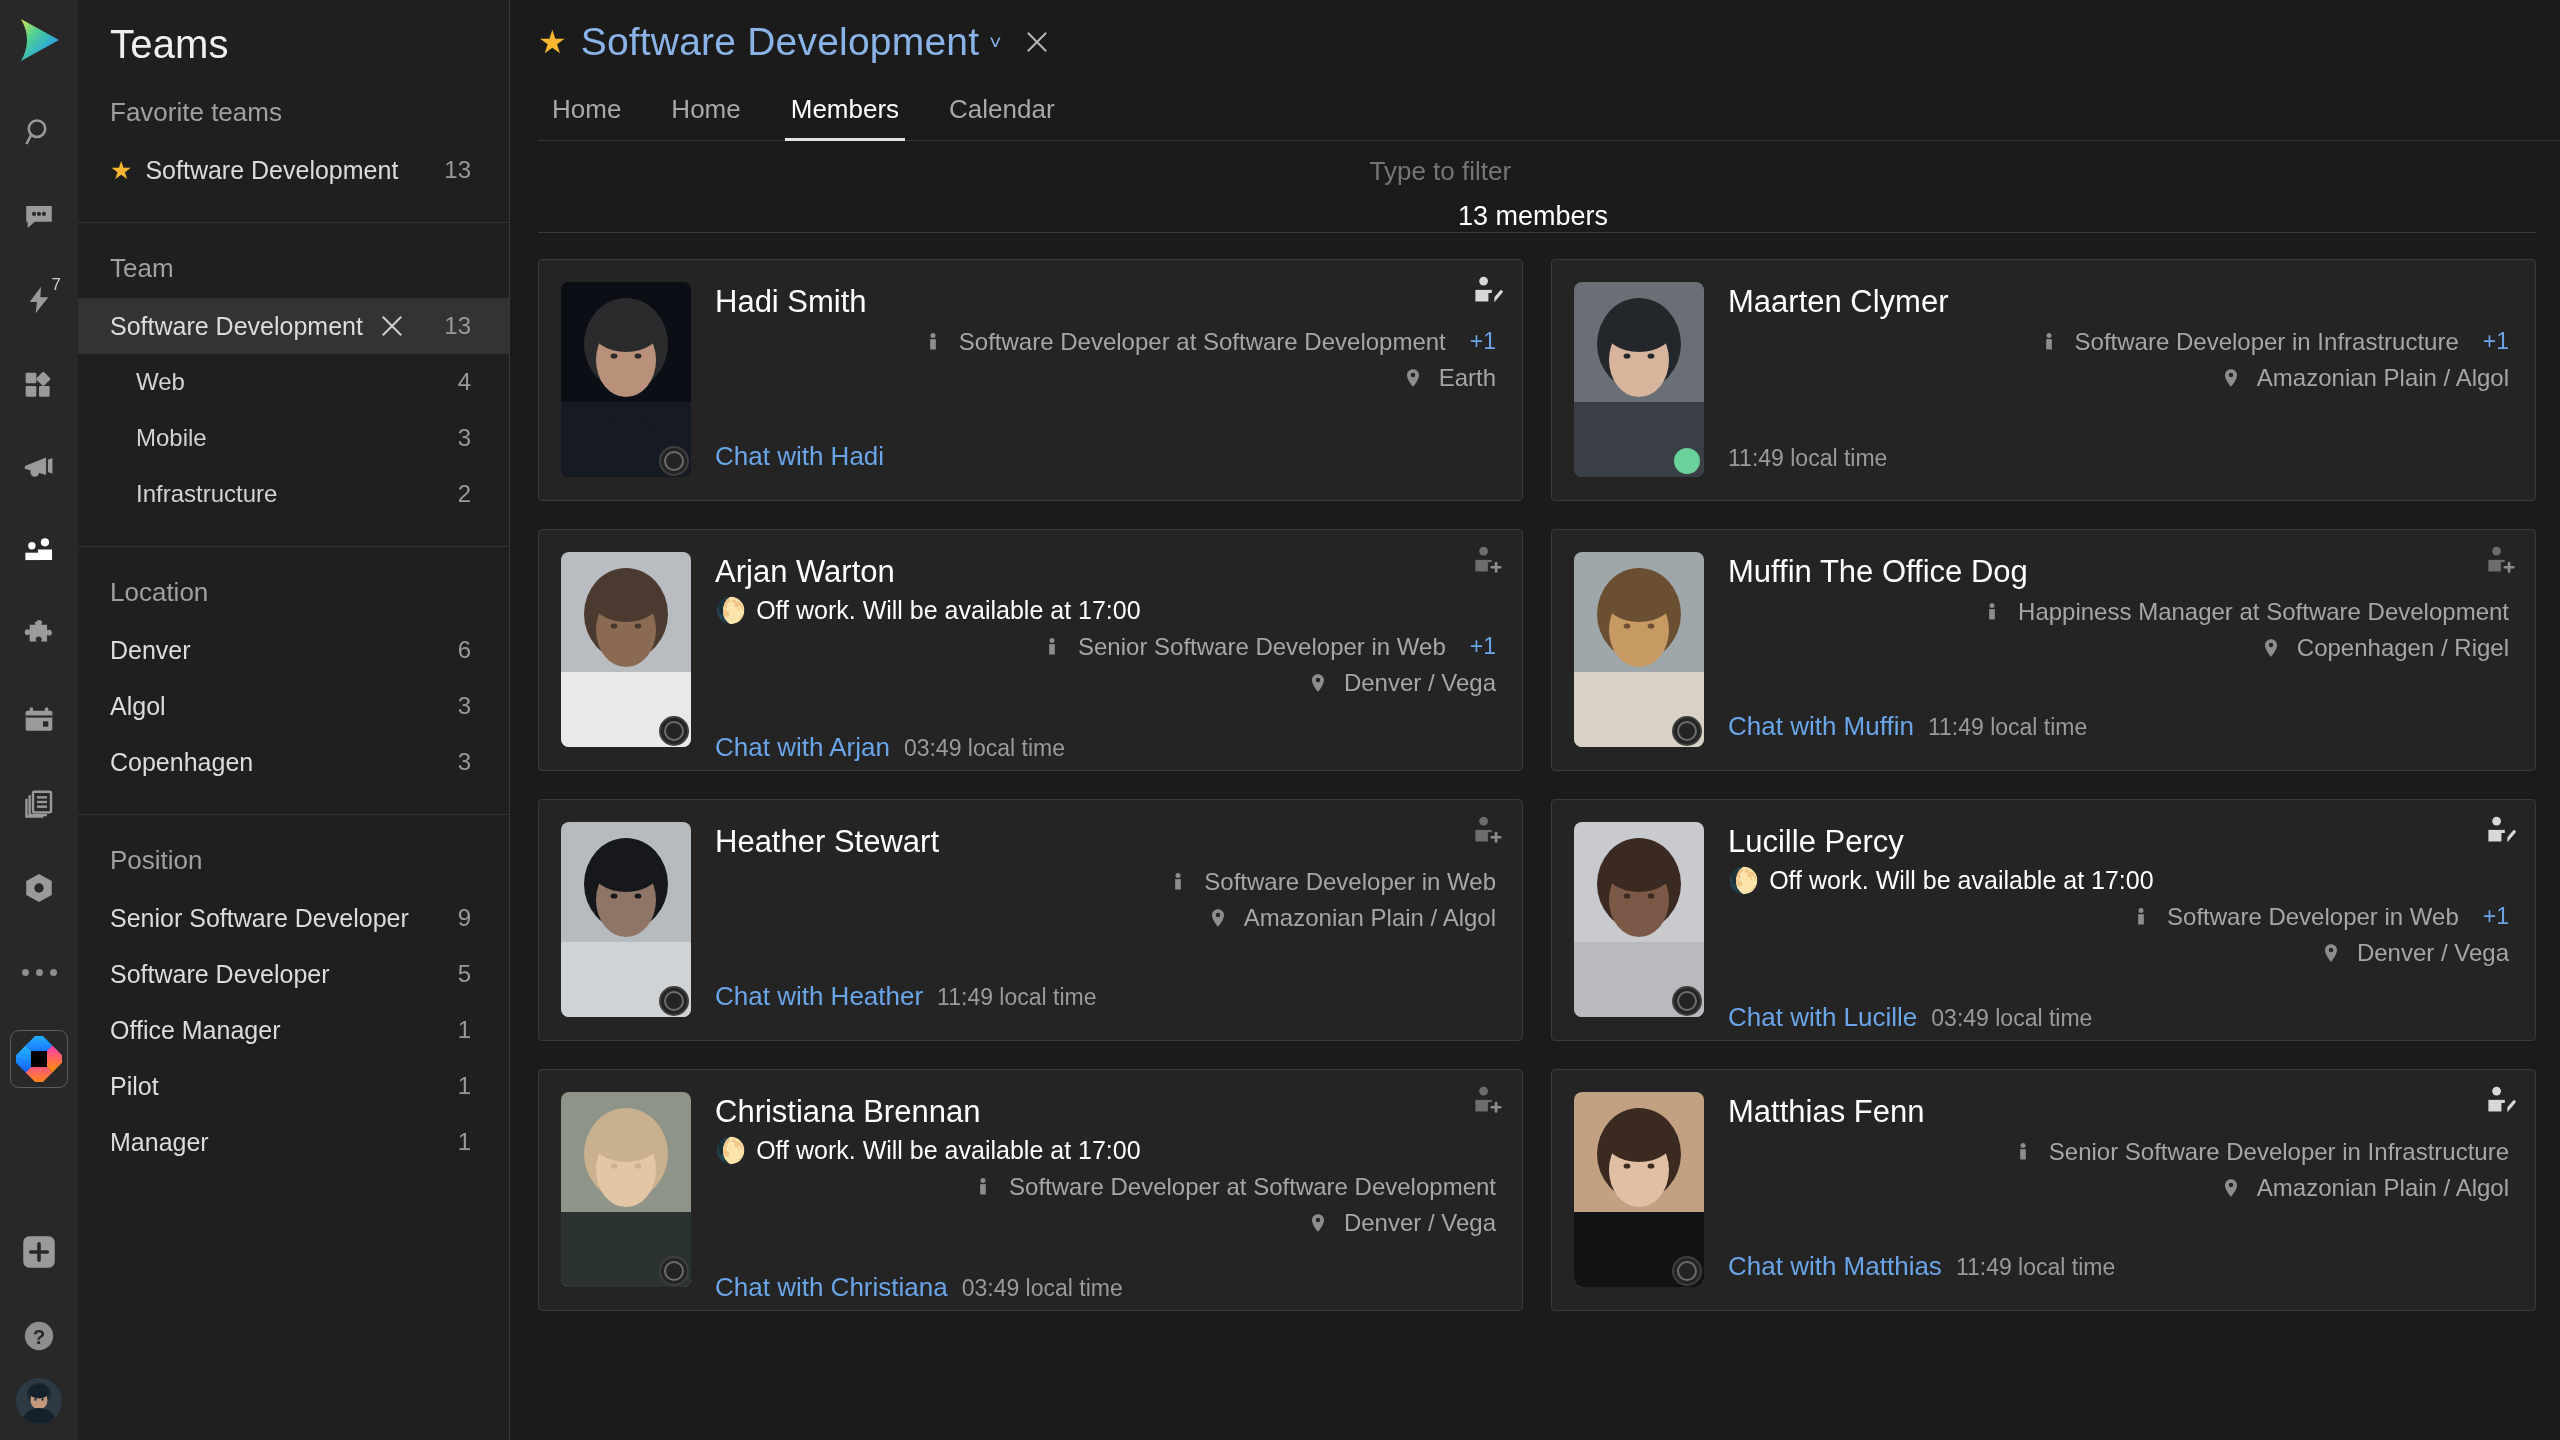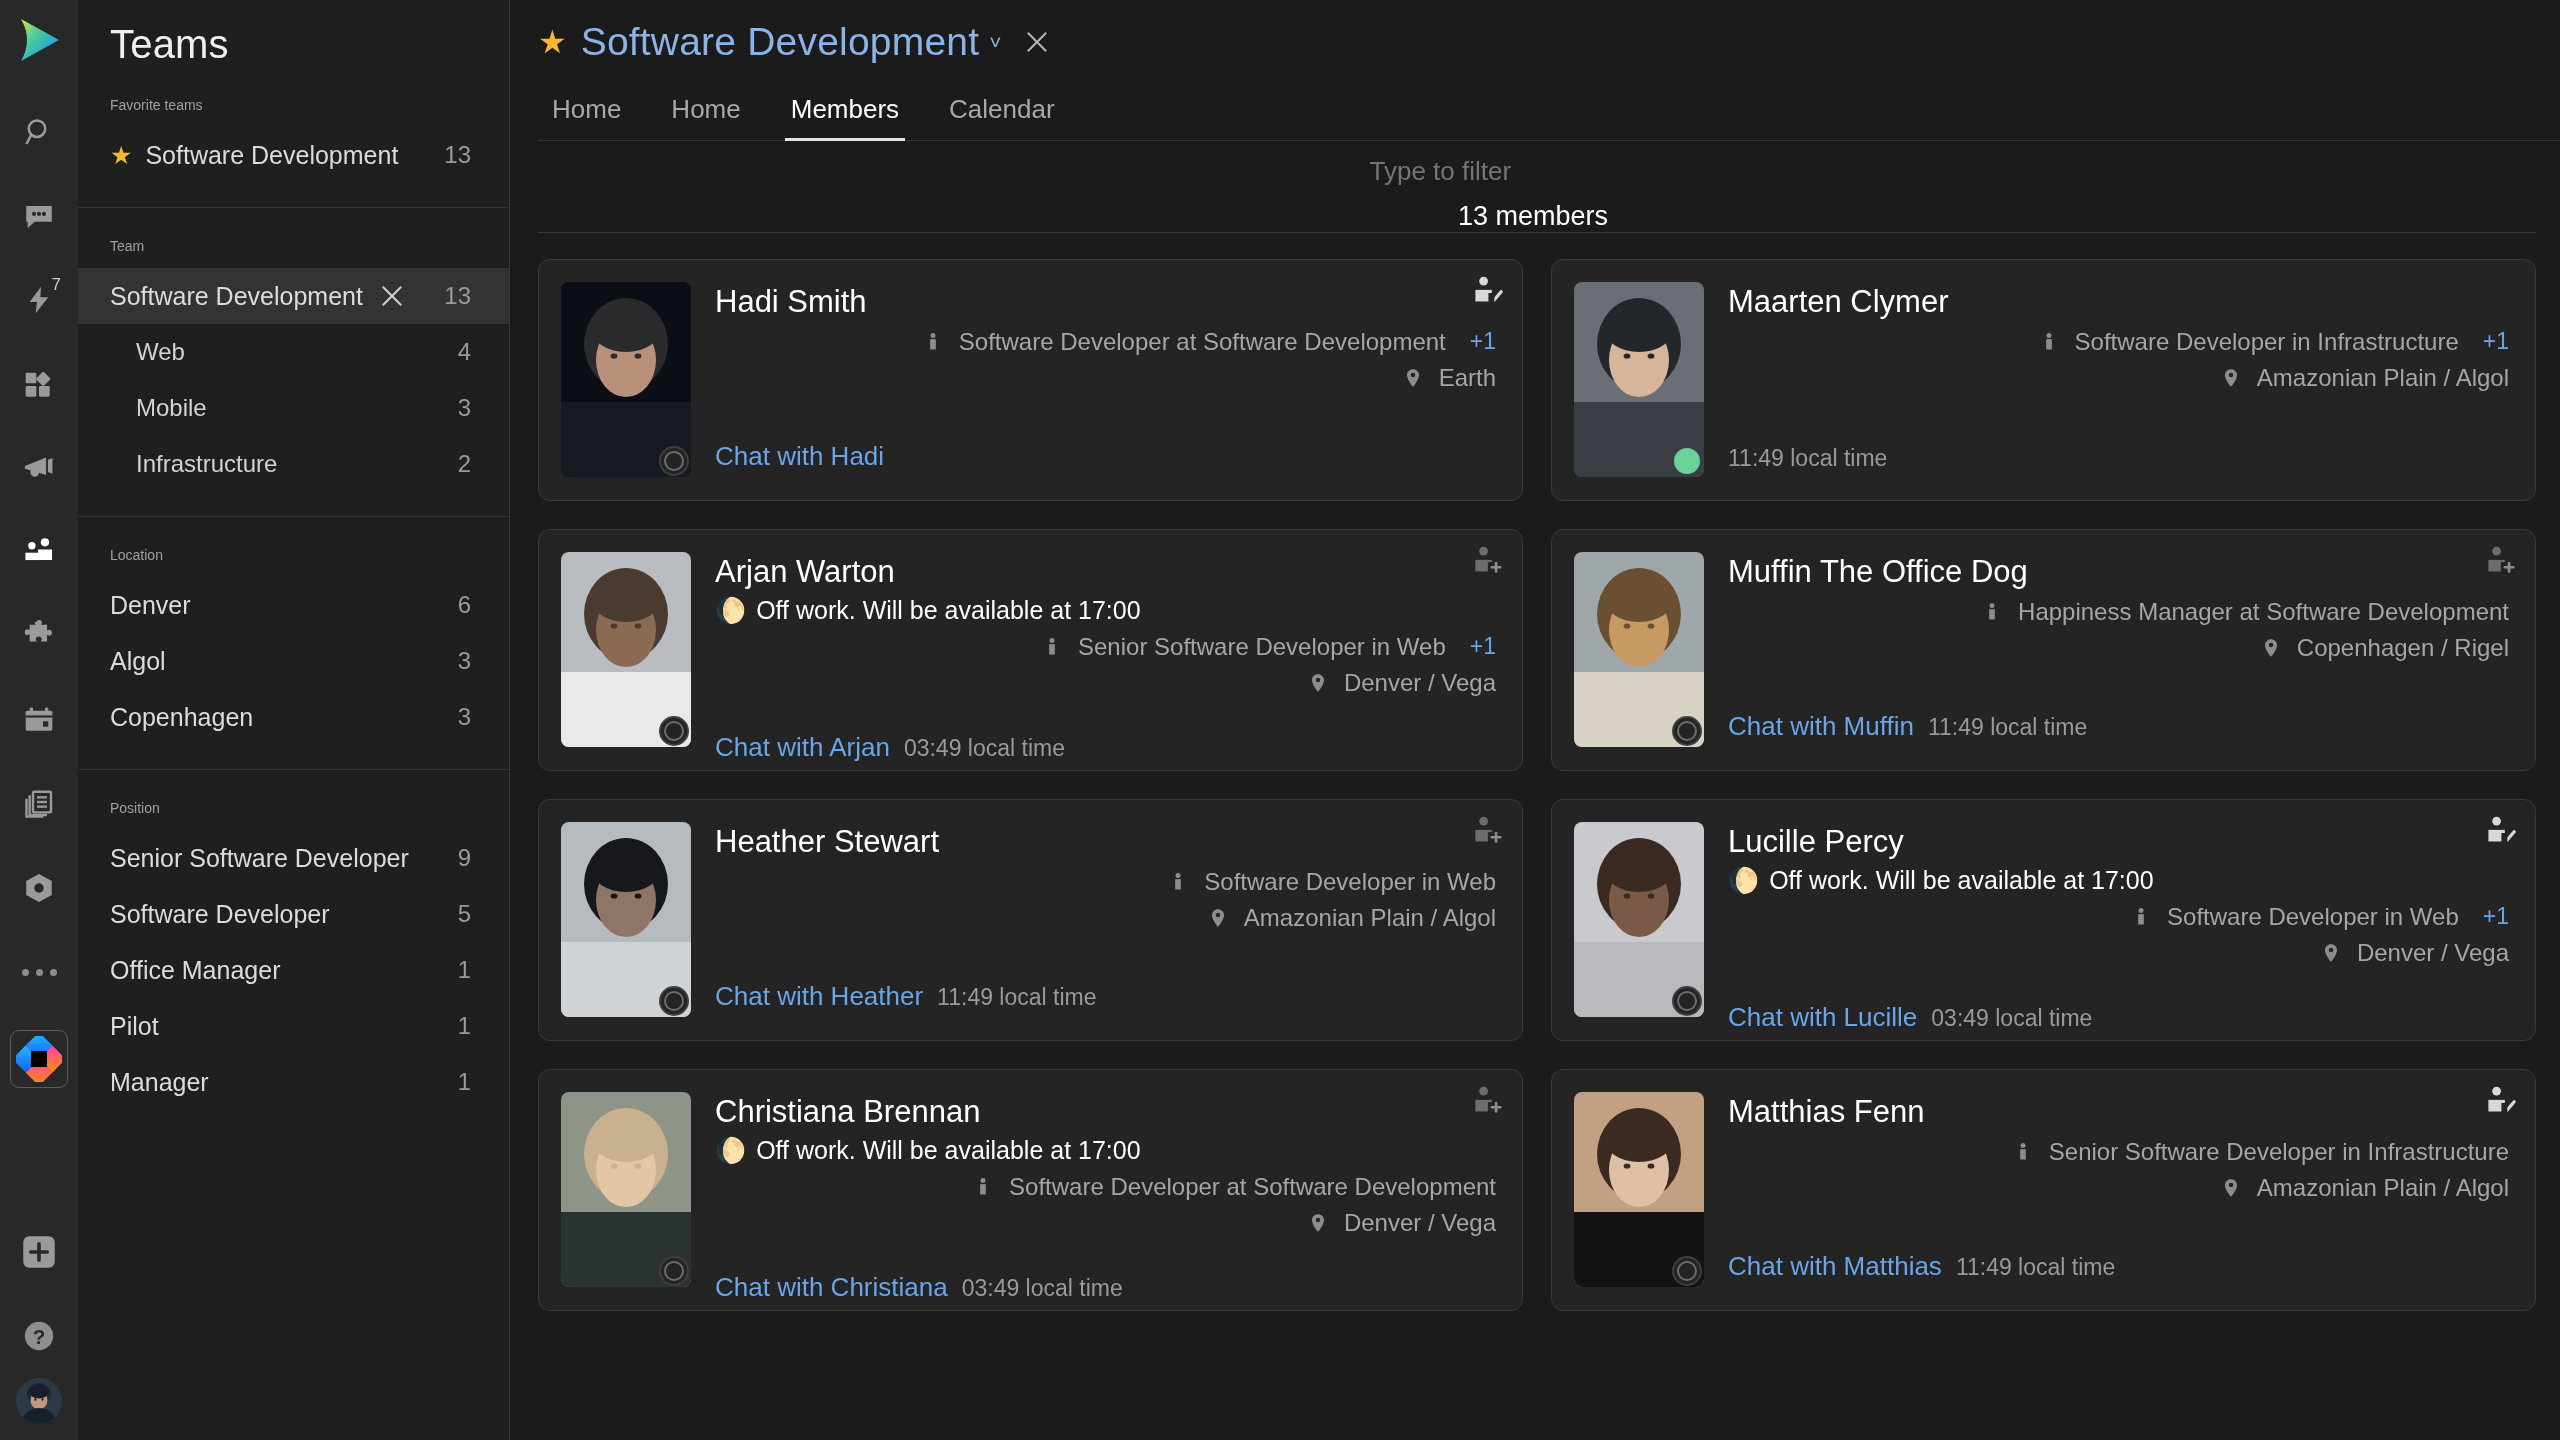--- a/index.html
+++ b/index.html
@@ -53,21 +53,21 @@
     border-right: 1px solid #383838;
     display: flex; flex-direction: column;
   }
   .sidebar-title {
     font-size: 40px; font-weight: 400; color: #f0f0f0;
     padding: 22px 0 0 32px; letter-spacing: .2px;
   }
   .sb-section { padding: 0 0 18px 0; }
   .sb-divider { height: 1px; background: #333333; margin: 6px 0 0 0; }
   .sb-head {
-    font-size: 14px; color: #a0a0a0; font-weight: 400;
+    font-size: 26px; color: #a0a0a0; font-weight: 400;
     padding: 30px 0 14px 32px;
   }
   .sb-item {
     display: flex; align-items: center;
     height: 56px; padding: 0 38px 0 32px;
     font-size: 25px; color: #dcdcdc; position: relative;
   }
   .sb-item.selected { background: #333333; }
   .sb-item.sub { padding-left: 58px; font-size: 24px; color: #d2d2d2; }
   .sb-item .star { color: #f7b731; font-size: 25px; margin-right: 13px; line-height: 1; }
@@ -117,21 +117,21 @@
   }
   .members-count { font-size: 27px; color: #ffffff; font-weight: 400; padding-right: 8px; }
 
   
   .grid {
     flex: 1 1 auto; overflow: hidden;
     display: grid; grid-template-columns: 1fr 1fr;
     gap: 28px 28px; padding: 26px 24px 0 28px; align-content: start;
   }
   .card {
-    background: #242424; border: 1px solid #3a3a3a; border-radius: 12px;
+    background: #242424; border: 1px solid #3a3a3a; border-radius: 4px;
     height: 242px; padding: 22px 26px 0 22px;
     display: flex; position: relative;
   }
   .card-badge { position: absolute; top: 14px; right: 18px; width: 34px; height: 34px; }
   .avatar-wrap { position: relative; flex: 0 0 auto; width: 130px; }
   .avatar {
     width: 130px; height: 195px; border-radius: 8px; overflow: hidden;
     background: #151515; position: relative;
   }
   .avatar svg { display: block; width: 100%; height: 100%; }

